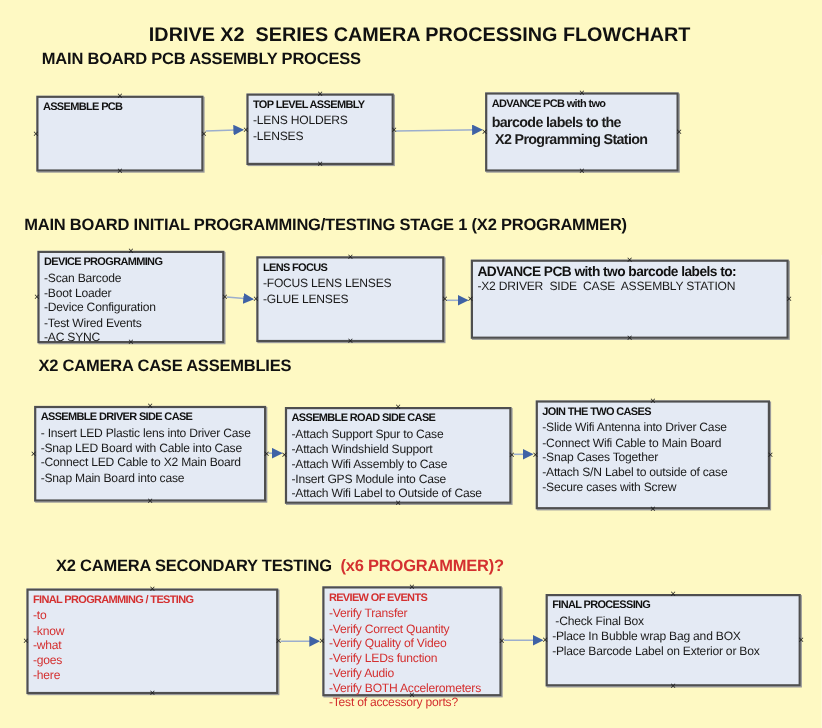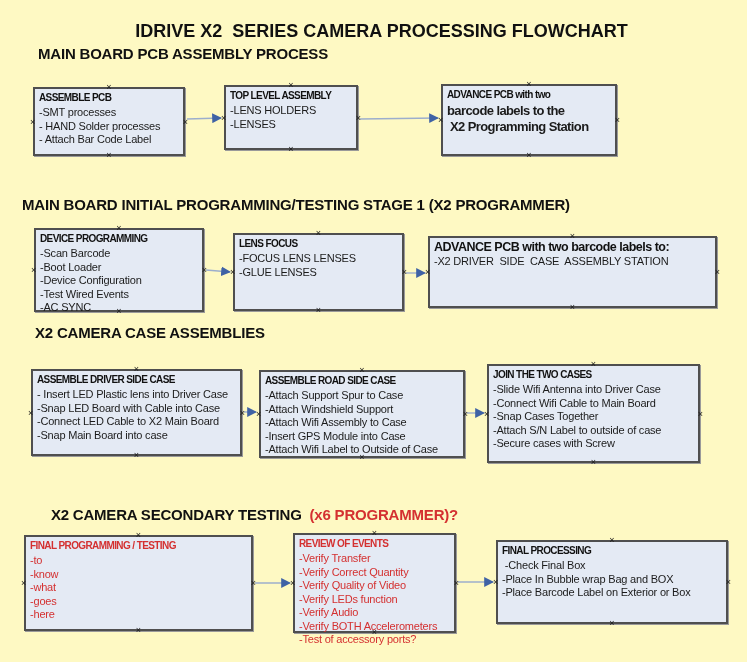--- a/index.html
+++ b/index.html
@@ -54,25 +54,20 @@
 
   <div class="section-heading" style="left:22px; top:45px;margin-left:16px;">MAIN BOARD PCB ASSEMBLY PROCESS</div>
   <div class="section-heading" style="left:22px; top:196px;">MAIN BOARD INITIAL PROGRAMMING/TESTING STAGE 1 (X2 PROGRAMMER)</div>
   <div class="section-heading" style="left:35px; top:324px;">X2 CAMERA CASE ASSEMBLIES</div>
   <div class="section-heading" style="left:35px; top:489px;">
     <span>X2 CAMERA SECONDARY TESTING </span><span class="red-part"> (x6 PROGRAMMER)?</span>
   </div>
 
   <div class="box" style="left:33px; top:87px; width:152px; height:69px;">
     <div class="box-title">ASSEMBLE PCB</div>
-    <div class="box-lines">
-        <div class="line">-SMT processes</div>
-        <div class="line">- HAND Solder processes</div>
-        <div class="line">- Attach Bar Code Label</div>
-      </div>
   <span class="handle handle-top">×</span>
       <span class="handle handle-bottom">×</span>
       <span class="handle handle-left">×</span>
       <span class="handle handle-right">×</span>
     </div>
   <div class="box" style="left:224px; top:85px; width:134px; height:65px;">
     <div class="box-title">TOP LEVEL ASSEMBLY</div>
     <div class="box-lines">
         <div class="line">-LENS HOLDERS</div>
         <div class="line">-LENSES</div>

